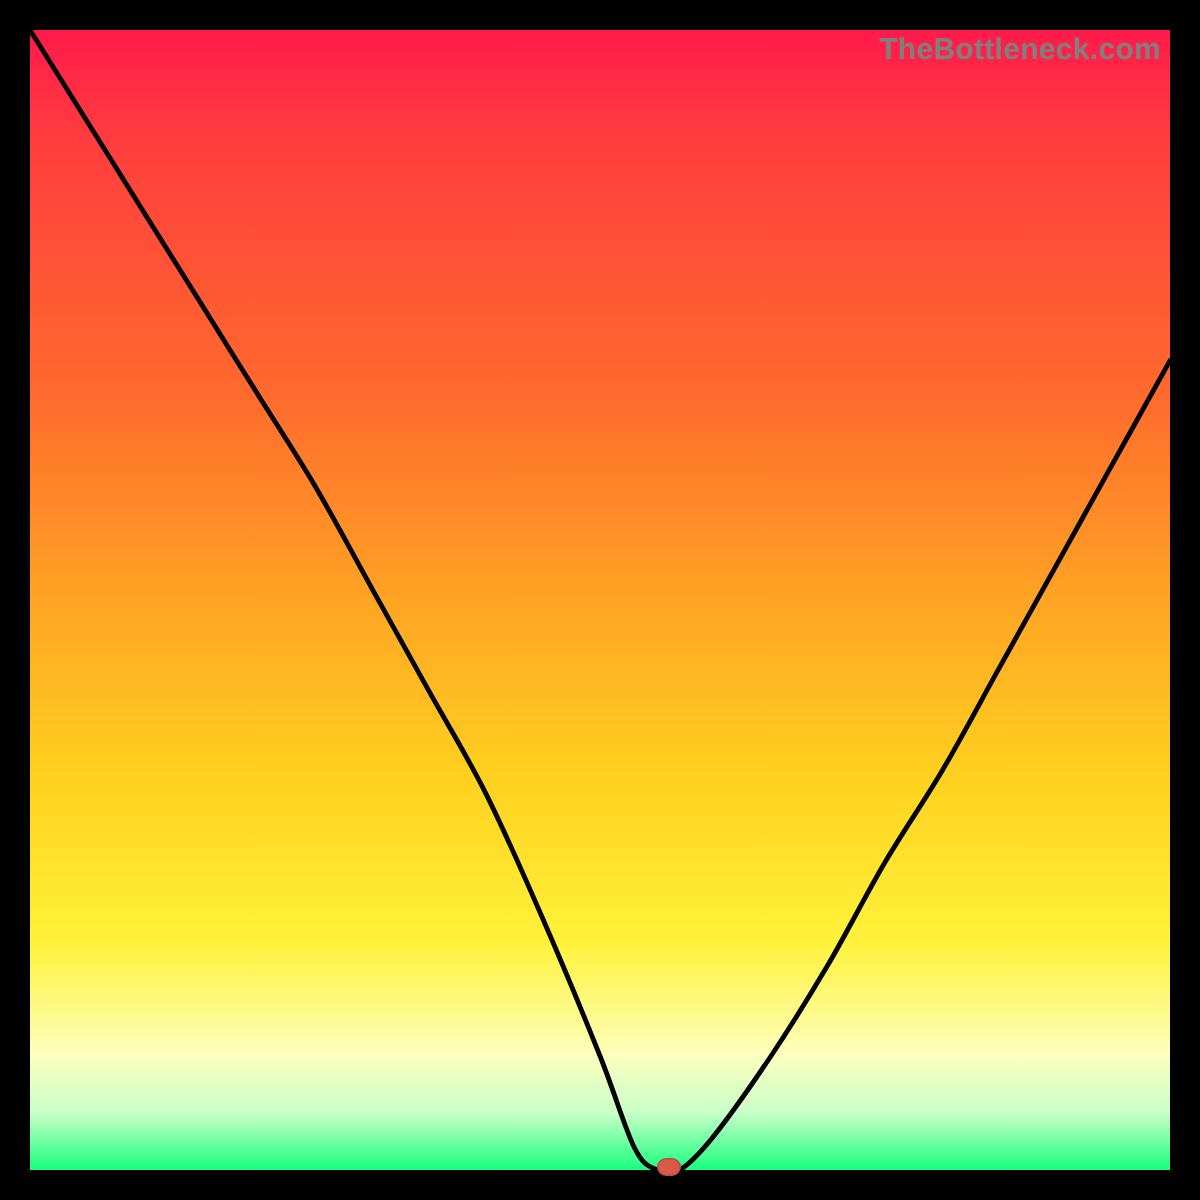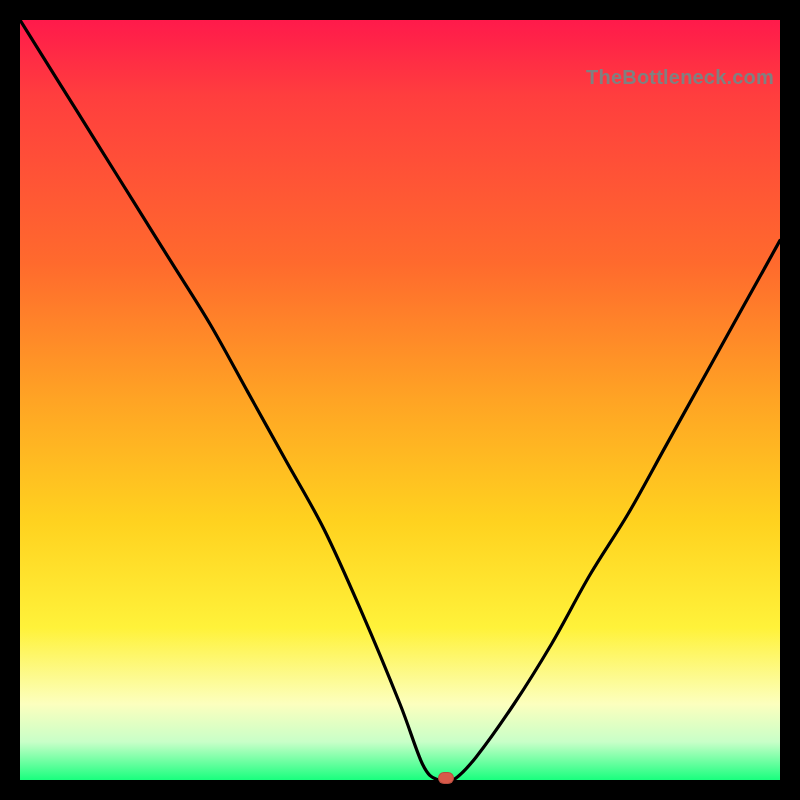--- a/index.html
+++ b/index.html
@@ -39,21 +39,20 @@
   }
   .attribution {
     position: absolute;
     top: 2px;
     right: 6px;
     color: #808080;
     font-size: 20px;
     font-weight: 600;
     letter-spacing: 0.2px;
     user-select: none;
-    margin-top: 44px;
   }
   svg.curve {
     position: absolute;
     left: 0;
     top: 0;
     width: 760px;
     height: 760px;
     pointer-events: none;
   }
   .minpoint {

